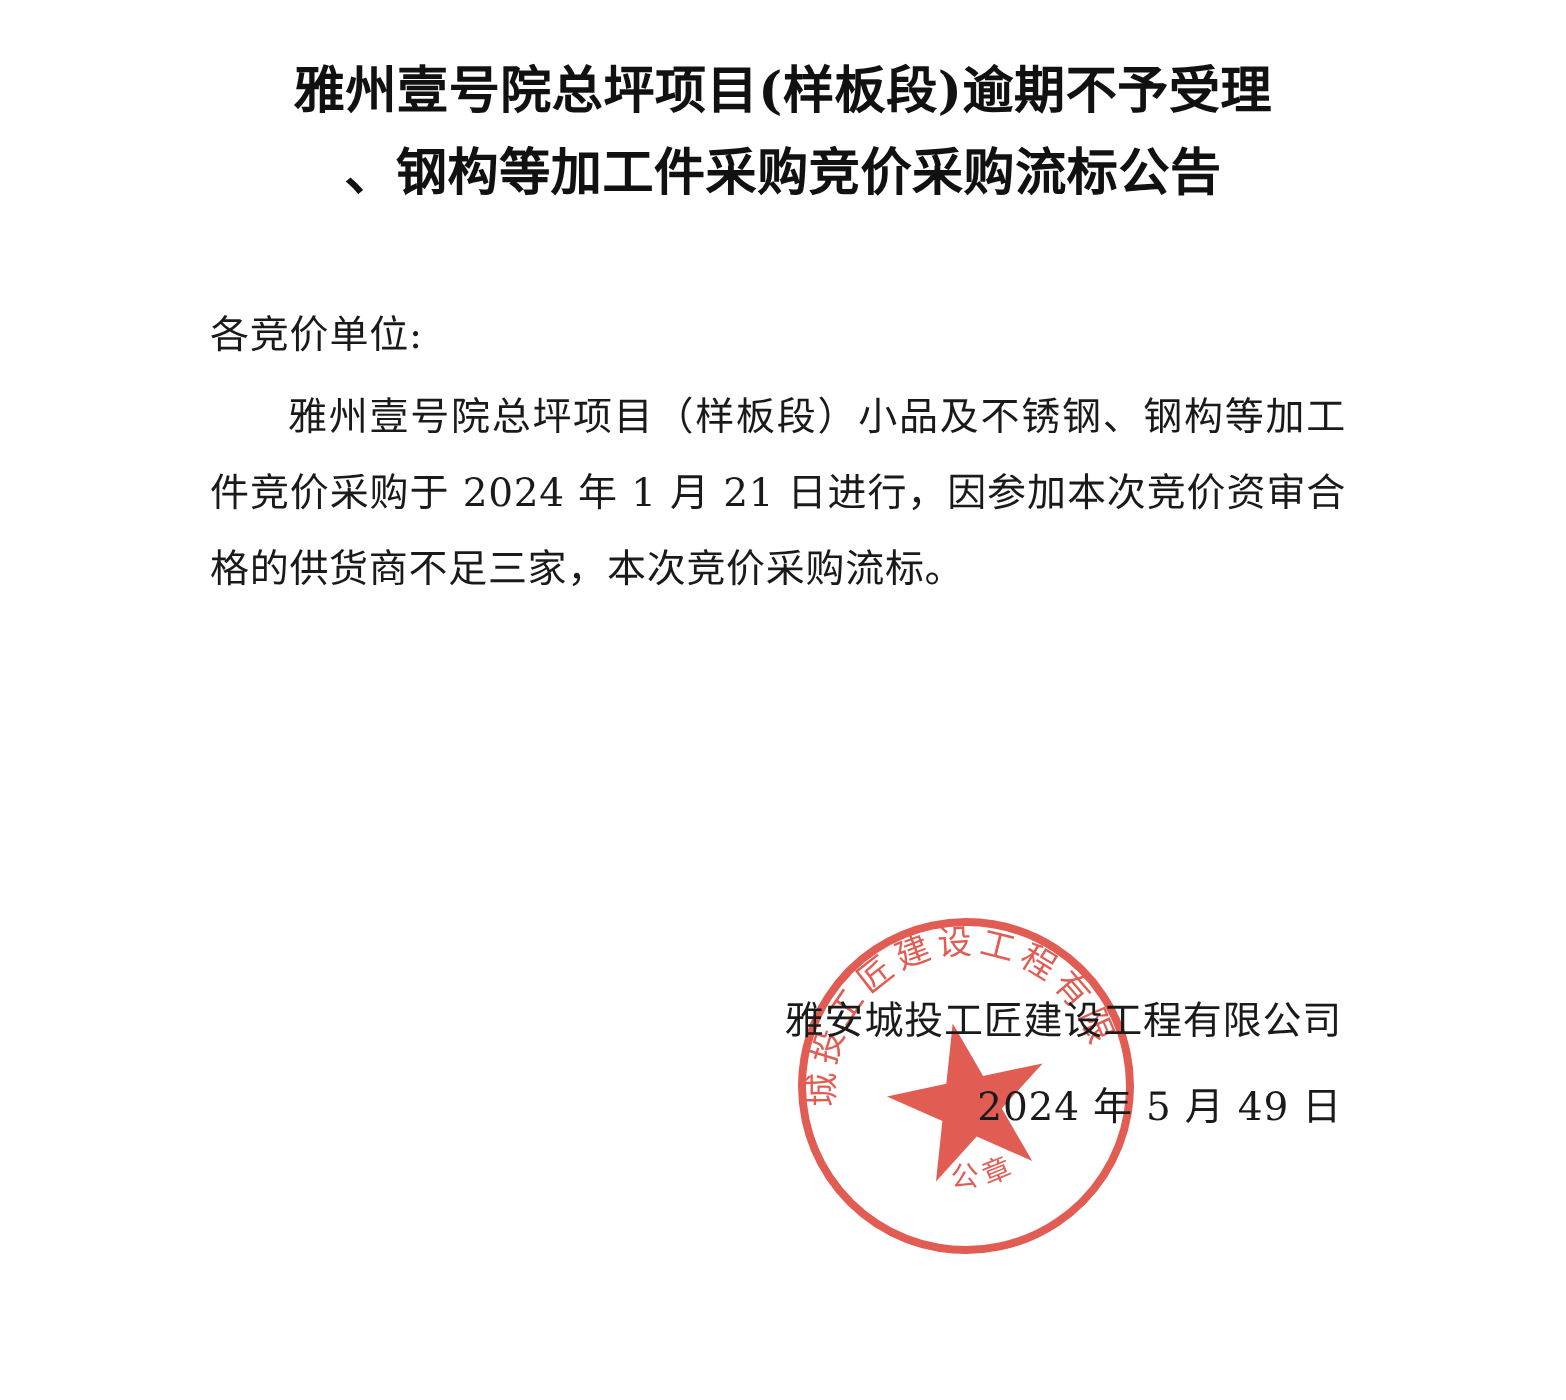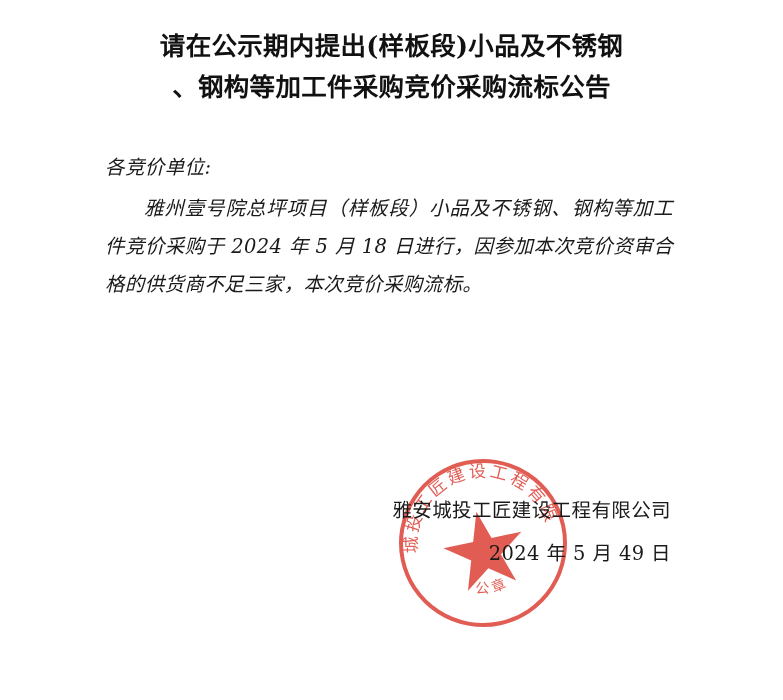--- a/index.html
+++ b/index.html
@@ -31,21 +31,20 @@
     font-weight: bold;
     font-size: 25.5px;
     line-height: 1.62;
     letter-spacing: 0.3px;
     color: #111111;
   }
 
   .body-block {
     padding: 0 110px 0 105px;
     margin-top: 40px;
-    font-style: italic;
   }
 
   .salutation {
     font-size: 19.5px;
     line-height: 1.9;
     letter-spacing: 0.4px;
     margin: 0 0 4px 0;
   }
 
   .para {
@@ -90,27 +89,27 @@
     pointer-events: none;
   }
   .seal svg { display: block; }
 </style>
 </head>
 <body>
 
 <div class="page">
 
   <h1 class="doc-title">
-    <span>请在公示期内提出(样板段)小品及不锈钢</span><br>
+    <span>雅州壹号院总坪项目(样板段)逾期不予受理</span><br>
     <span>、钢构等加工件采购竞价采购流标公告</span>
   </h1>
 
   <div class="body-block">
     <p class="salutation">各竞价单位:</p>
-    <p class="para">雅州壹号院总坪项目（样板段）小品及不锈钢、钢构等加工件竞价采购于 2024 年 5 月 18 日进行，因参加本次竞价资审合格的供货商不足三家，本次竞价采购流标。</p>
+    <p class="para">雅州壹号院总坪项目（样板段）小品及不锈钢、钢构等加工件竞价采购于 2024 年 1 月 21 日进行，因参加本次竞价资审合格的供货商不足三家，本次竞价采购流标。</p>
   </div>
 
   <div class="seal">
     <svg viewBox="0 0 176 176" width="176" height="176" xmlns="http://www.w3.org/2000/svg">
       <defs>
         <path id="sealTopArc" d="M 22,88 A 66,66 0 0 1 154,88" fill="none"></path>
         <path id="sealBottomArc" d="M 38,88 A 50,50 0 0 0 138,88" fill="none"></path>
       </defs>
       <g transform="rotate(-12 88 88)">
         <circle cx="88" cy="88" r="82" fill="none" stroke="#d93025" stroke-width="4"></circle>

